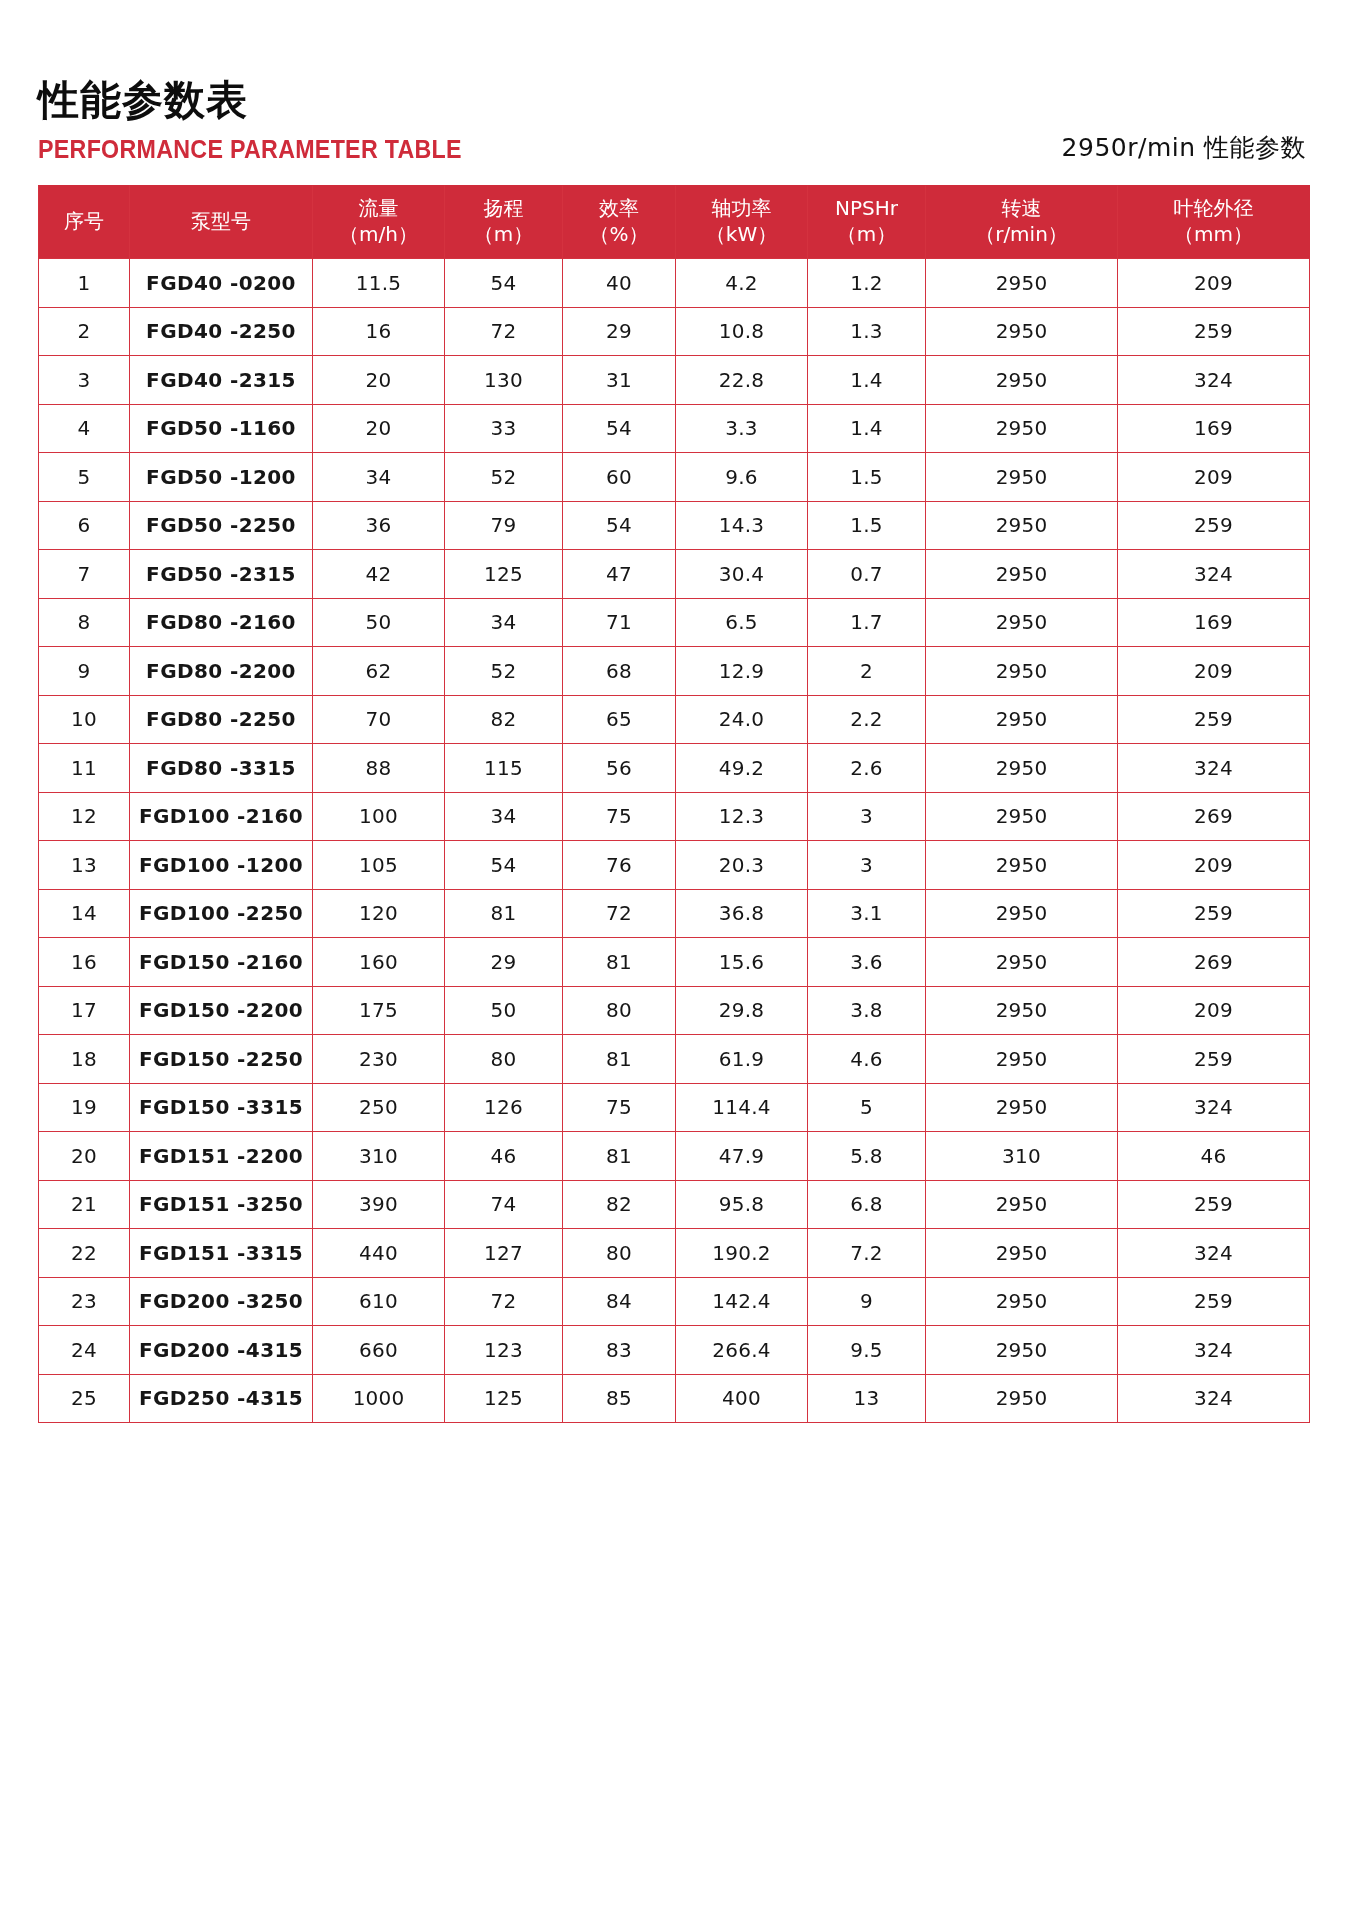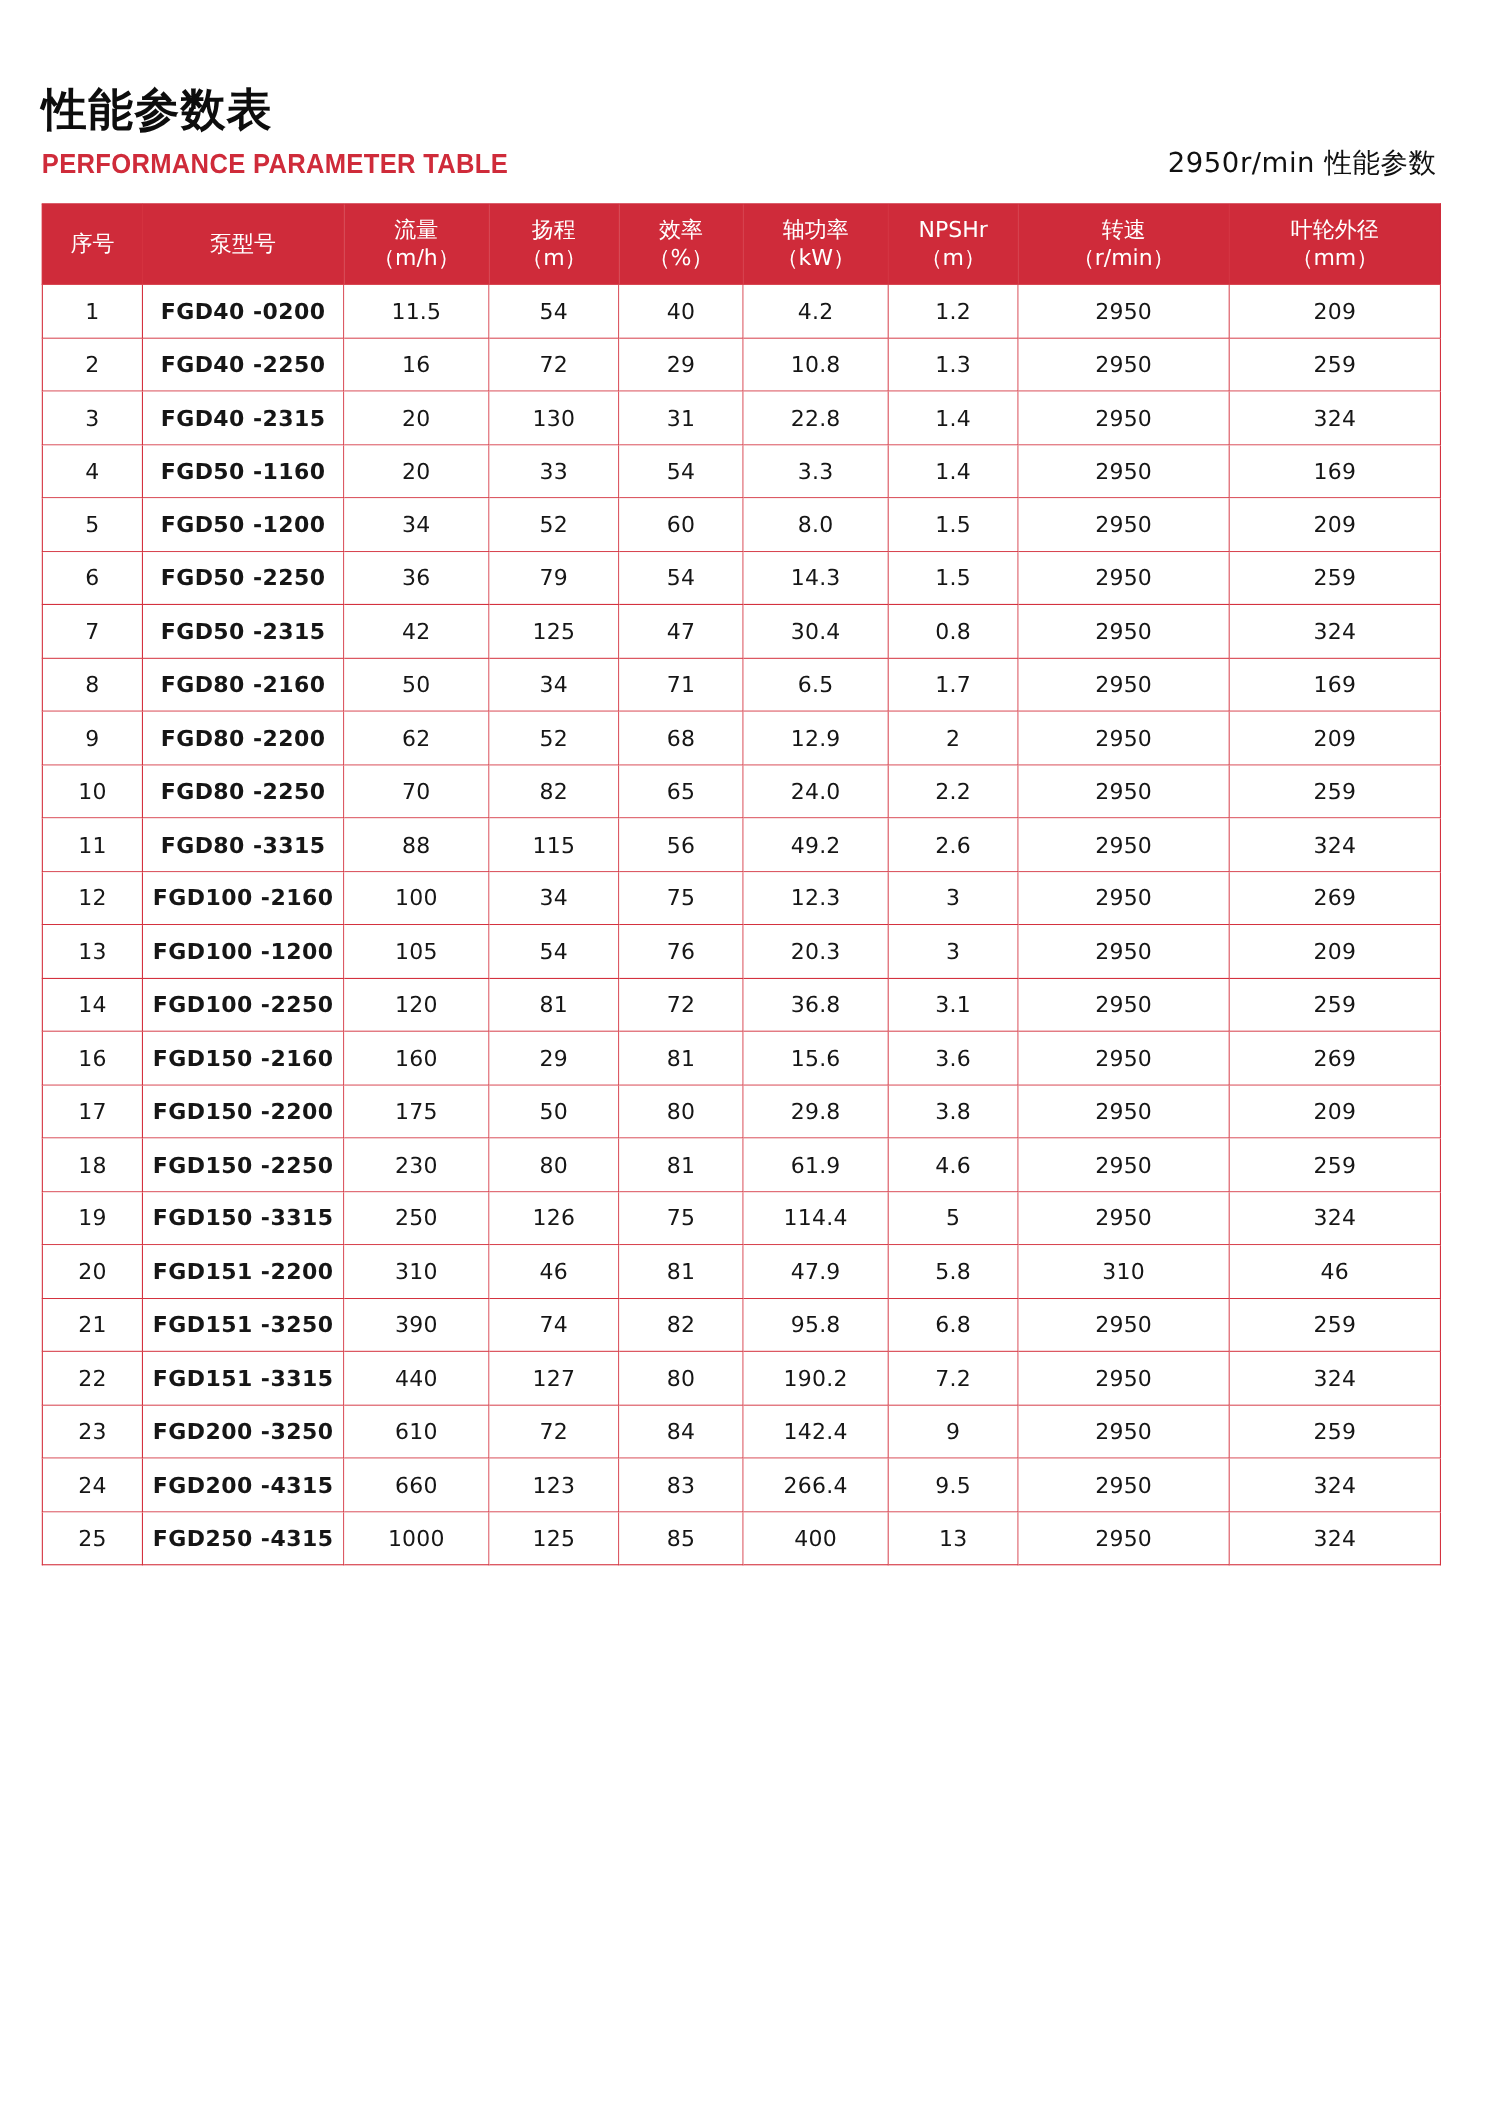--- a/index.html
+++ b/index.html
@@ -226,21 +226,21 @@
             <td>1.4</td>
             <td>2950</td>
             <td>169</td>
           </tr>
           <tr>
             <td>5</td>
             <td class="model">FGD50 -1200</td>
             <td>34</td>
             <td>52</td>
             <td>60</td>
-            <td>8.0</td>
+            <td>9.6</td>
             <td>1.5</td>
             <td>2950</td>
             <td>209</td>
           </tr>
           <tr>
             <td>6</td>
             <td class="model">FGD50 -2250</td>
             <td>36</td>
             <td>79</td>
             <td>54</td>
@@ -249,21 +249,21 @@
             <td>2950</td>
             <td>259</td>
           </tr>
           <tr>
             <td>7</td>
             <td class="model">FGD50 -2315</td>
             <td>42</td>
             <td>125</td>
             <td>47</td>
             <td>30.4</td>
-            <td>0.8</td>
+            <td>0.7</td>
             <td>2950</td>
             <td>324</td>
           </tr>
           <tr>
             <td>8</td>
             <td class="model">FGD80 -2160</td>
             <td>50</td>
             <td>34</td>
             <td>71</td>
             <td>6.5</td>

